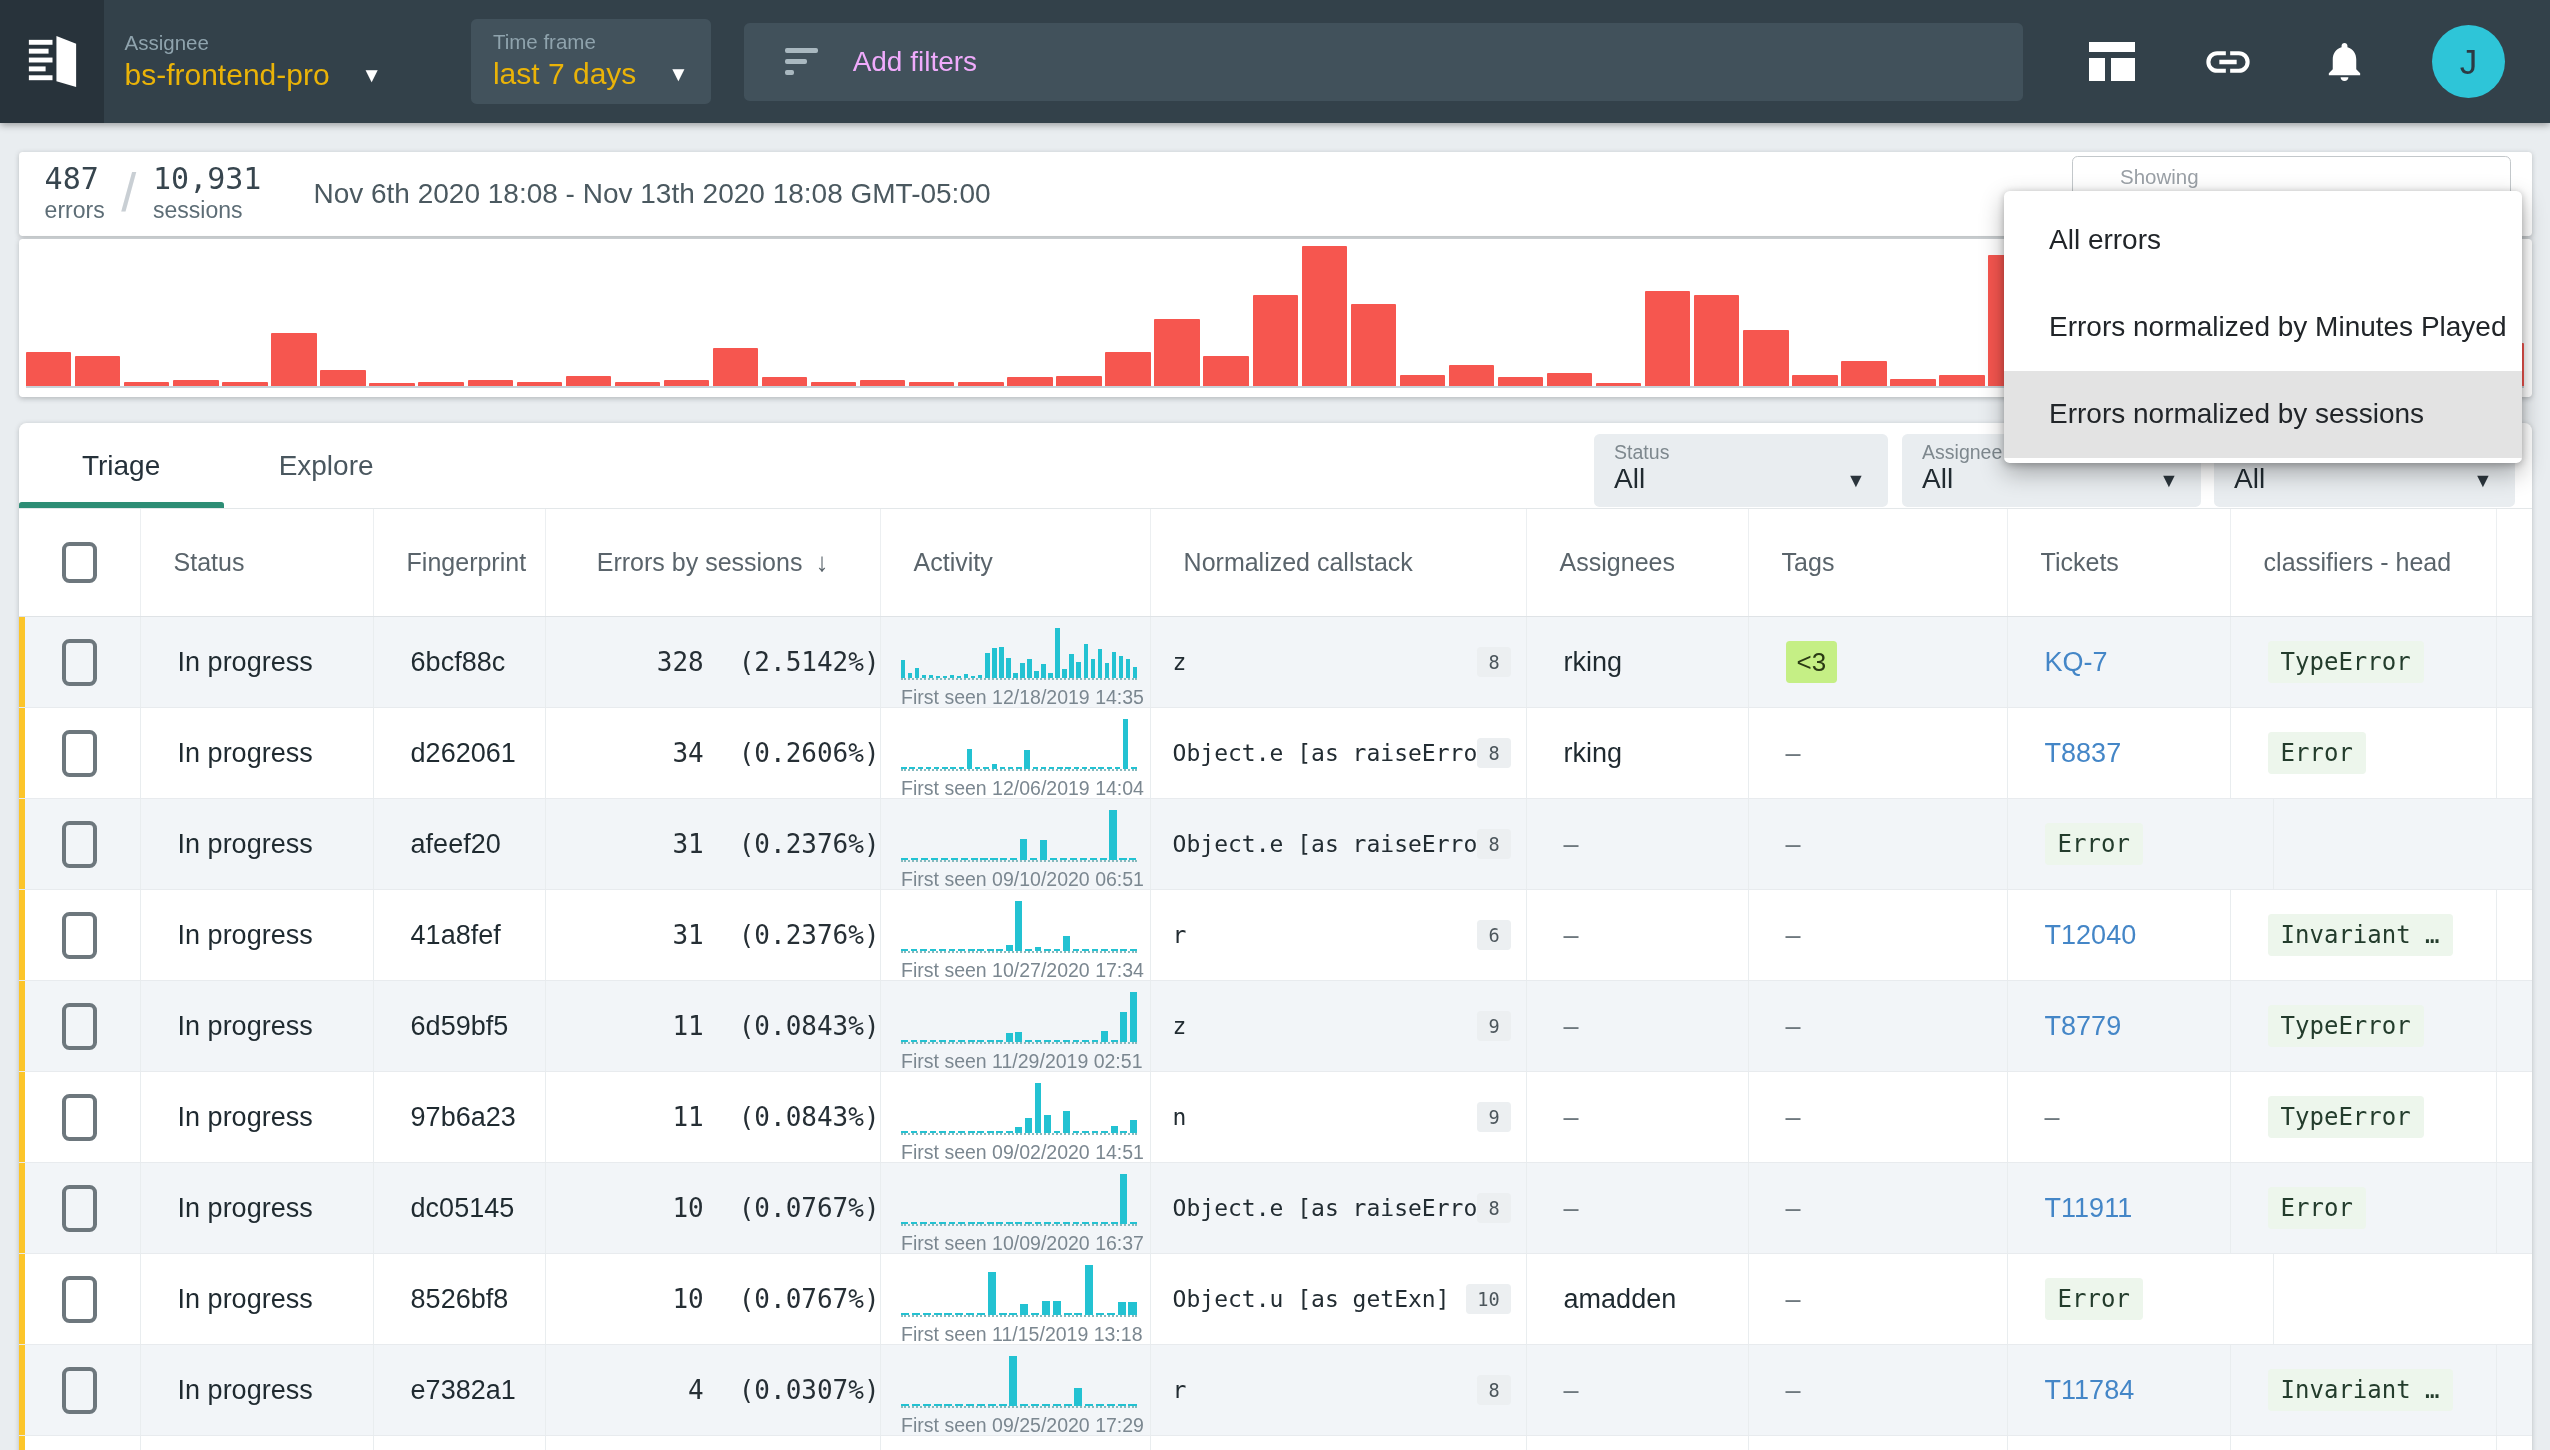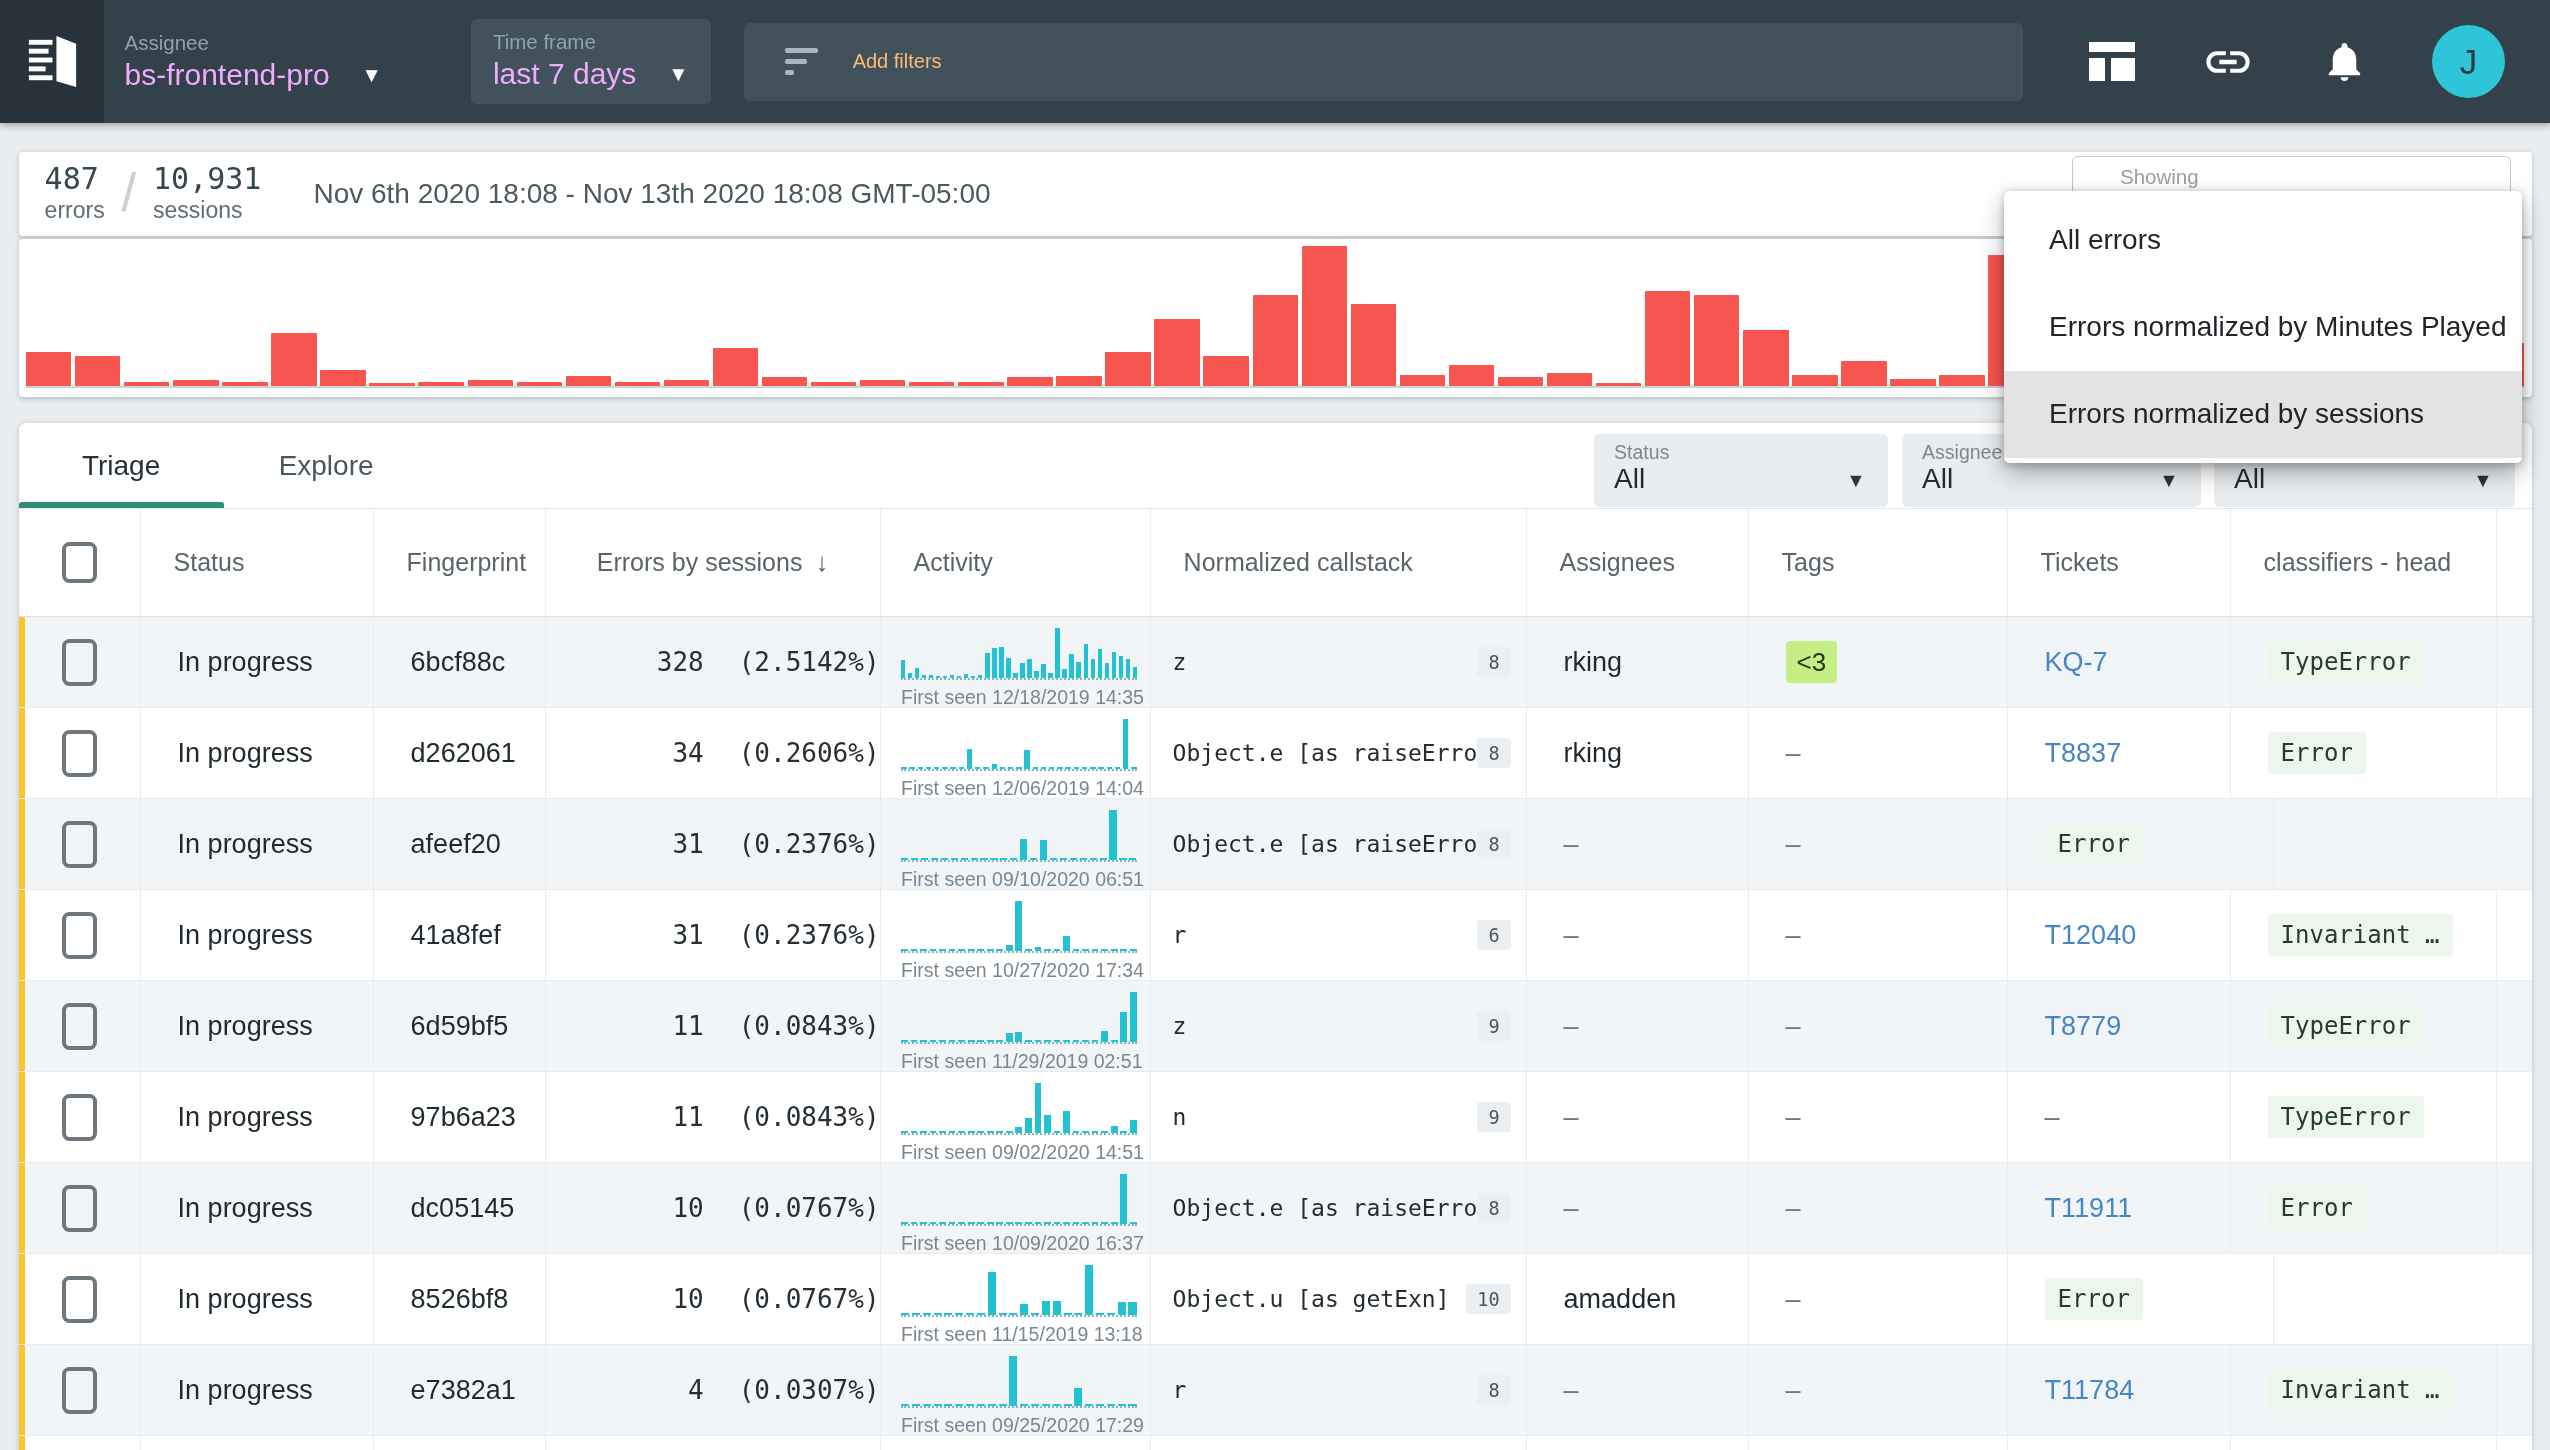--- a/index.html
+++ b/index.html
@@ -6,29 +6,29 @@
   html,body { width:2550px; height:1451px; }
   body { font-family:"Liberation Sans", sans-serif; background:#e9edf0; overflow:hidden; position:relative; }
 
   
   .topbar { position:absolute; left:0; top:0; width:2550px; height:123px; background:#33414a;
             display:flex; align-items:center; box-shadow:0 2.8px 7.4px rgba(0,0,0,.35); z-index:20; }
   .logo-box { width:104px; height:123px; background:#28333b; display:flex; align-items:center; justify-content:center; flex:0 0 auto; }
   .proj { margin-left:20.5px; flex:0 0 auto; }
   .proj .lbl, .tf .lbl { font-size:20.5px; color:#8fa3ad; margin-bottom:3.7px; }
   .proj .val-row, .tf .val-row { display:flex; align-items:center; gap:32px; }
-  .proj .val, .tf .val { font-size:30px; color:#f0abfc; }
+  .proj .val, .tf .val { font-size:30px; color:#eab308; }
   .caret { font-size:20.5px; color:#ffffff; }
   .tf { margin-left:89px; background:#42525c; border-radius:5.6px; padding:11px 22px 13px 22px; flex:0 0 auto; }
   .filterbar { flex:1 1 auto; margin-left:33px; margin-right:61px; height:78px; background:#41515b; border-radius:5.6px;
                display:flex; align-items:center; padding-left:41px; gap:35px; }
   .filter-icon { display:flex; flex-direction:column; gap:5.6px; align-items:flex-start; }
   .filter-icon i { display:block; background:#a9b8c0; height:5.6px; border-radius:1.9px; }
   .filter-icon i:nth-child(1){ width:33px; } .filter-icon i:nth-child(2){ width:22px; } .filter-icon i:nth-child(3){ width:9.3px; }
-  .filterbar .ph { font-size:20px; color:#fdba74;text-align:right; }
+  .filterbar .ph { font-size:28px; color:#f0abfc;text-align:right; }
   .tb-icons { display:flex; align-items:center; gap:60px; margin-right:45px; flex:0 0 auto; }
   .icon-btn { width:56px; height:56px; display:flex; align-items:center; justify-content:center; }
   .layout-ic { width:47px; height:39px; display:grid; grid-template-columns:16.7px 24px; grid-template-rows:10.2px 23px; gap:5.6px; }
   .layout-ic b { background:#fff; display:block; } .layout-ic b.top { grid-column:1 / span 2; }
   .avatar { width:73px; height:73px; border-radius:50%; background:#2ec5d8; display:flex; align-items:center; justify-content:center;
             font-size:35px; color:#2c3a43; font-weight:500; }
 
   
   .card { position:absolute; background:#fff; box-shadow:0 1.9px 5.6px rgba(60,64,67,.28); border-radius:3.7px; }
   .stats-card { left:18.6px; top:152px; width:2513px; height:84px; display:flex; align-items:center; padding-left:26px; }

